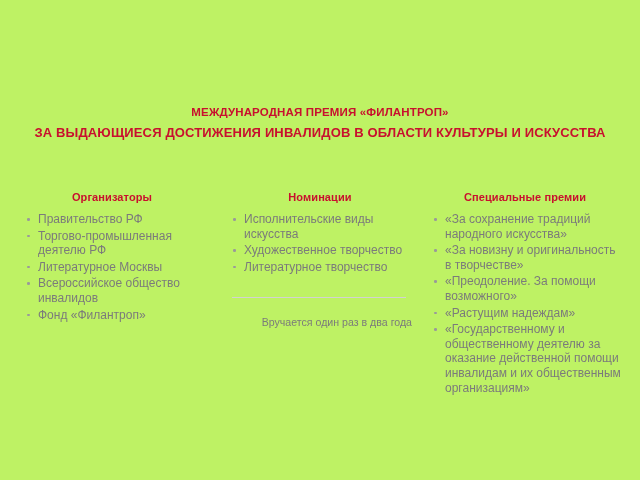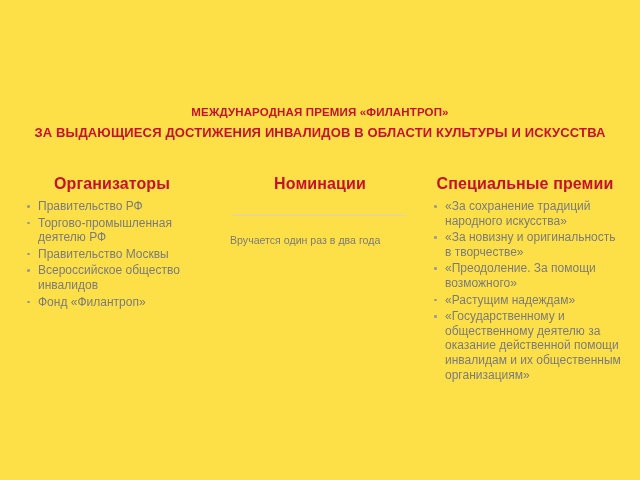--- a/index.html
+++ b/index.html
@@ -13,21 +13,21 @@
     background: #ffffff;
     font-family: "Liberation Sans", "DejaVu Sans", sans-serif;
     overflow: hidden;
     position: relative;
     -webkit-font-smoothing: antialiased;
   }
 
   .slide {
     position: absolute;
     inset: 0;
-    background: #fde047;
+    background: #bef264;
   }
 
   
   .title-block {
     position: absolute;
     left: 0;
     right: 0;
     top: 104px;
     text-align: center;
   }
@@ -58,25 +58,25 @@
   .column {
     position: absolute;
     top: 0;
   }
   .column-organizers { left: 22px;  width: 186px; }
   .column-nominations { left: 228px; width: 186px; }
   .column-special   { left: 429px; width: 196px; }
 
   .column-heading {
     color: #c8102e;
-    font-size: 16px;
+    font-size: 11px;
     font-weight: bold;
     text-align: center;
     line-height: 16px;
-    margin: 0 0 7px 0;
+    margin: 13px 0 7px 0;
     letter-spacing: 0.1px;
   }
   .column-organizers .column-heading { padding-right: 6px; }
   .column-nominations .column-heading { padding-right: 2px; }
   .column-special .column-heading { padding-right: 4px; }
 
   ul.bullet-list {
     list-style: none;
     margin: 0;
     padding: 0;
@@ -101,21 +101,21 @@
   }
 
   
   .divider {
     height: 0;
     border-top: 1px solid #d2d2d2;
     margin: 23px 8px 0 4px;
   }
   .notes {
     margin-top: 17px;
-    text-align: left;
+    text-align: right;
   }
   .note {
     color: #7b7b7b;
     font-size: 10.6px;
     line-height: 14.6px;
     margin: 0 0 10px 0;
     padding: 0 2px;
   }
   .note:last-child { margin-bottom: 0; }
 </style>
@@ -129,28 +129,33 @@
     <span class="title-line title-line-2">ЗА ВЫДАЮЩИЕСЯ ДОСТИЖЕНИЯ ИНВАЛИДОВ В ОБЛАСТИ КУЛЬТУРЫ И ИСКУССТВА</span>
   </div>
 
   <div class="columns">
 
     <div class="column column-organizers">
       <div class="column-heading">Организаторы</div>
       <ul class="bullet-list">
         <li>Правительство РФ</li>
         <li>Торгово-промышленная деятелю РФ</li>
-        <li>Правительство Москвы</li>
+        <li>Литературное Москвы</li>
         <li>Всероссийское общество инвалидов</li>
         <li>Фонд «Филантроп»</li>
       </ul>
     </div>
 
     <div class="column column-nominations">
       <div class="column-heading">Номинации</div>
+      <ul class="bullet-list">
+        <li>Исполнительские виды искусства</li>
+        <li>Художественное творчество</li>
+        <li>Литературное творчество</li>
+      </ul>
       <div class="divider"></div>
       <div class="notes">
         <p class="note">Вручается один раз в два года</p>
       </div>
     </div>
 
     <div class="column column-special">
       <div class="column-heading">Специальные премии</div>
       <ul class="bullet-list">
         <li>«За сохранение традиций народного искусства»</li>

